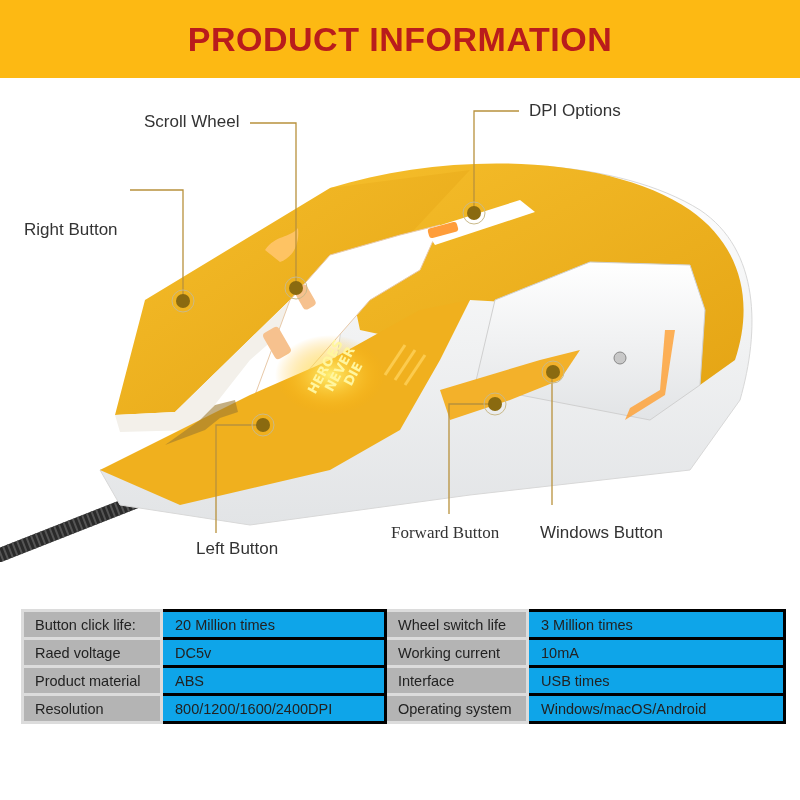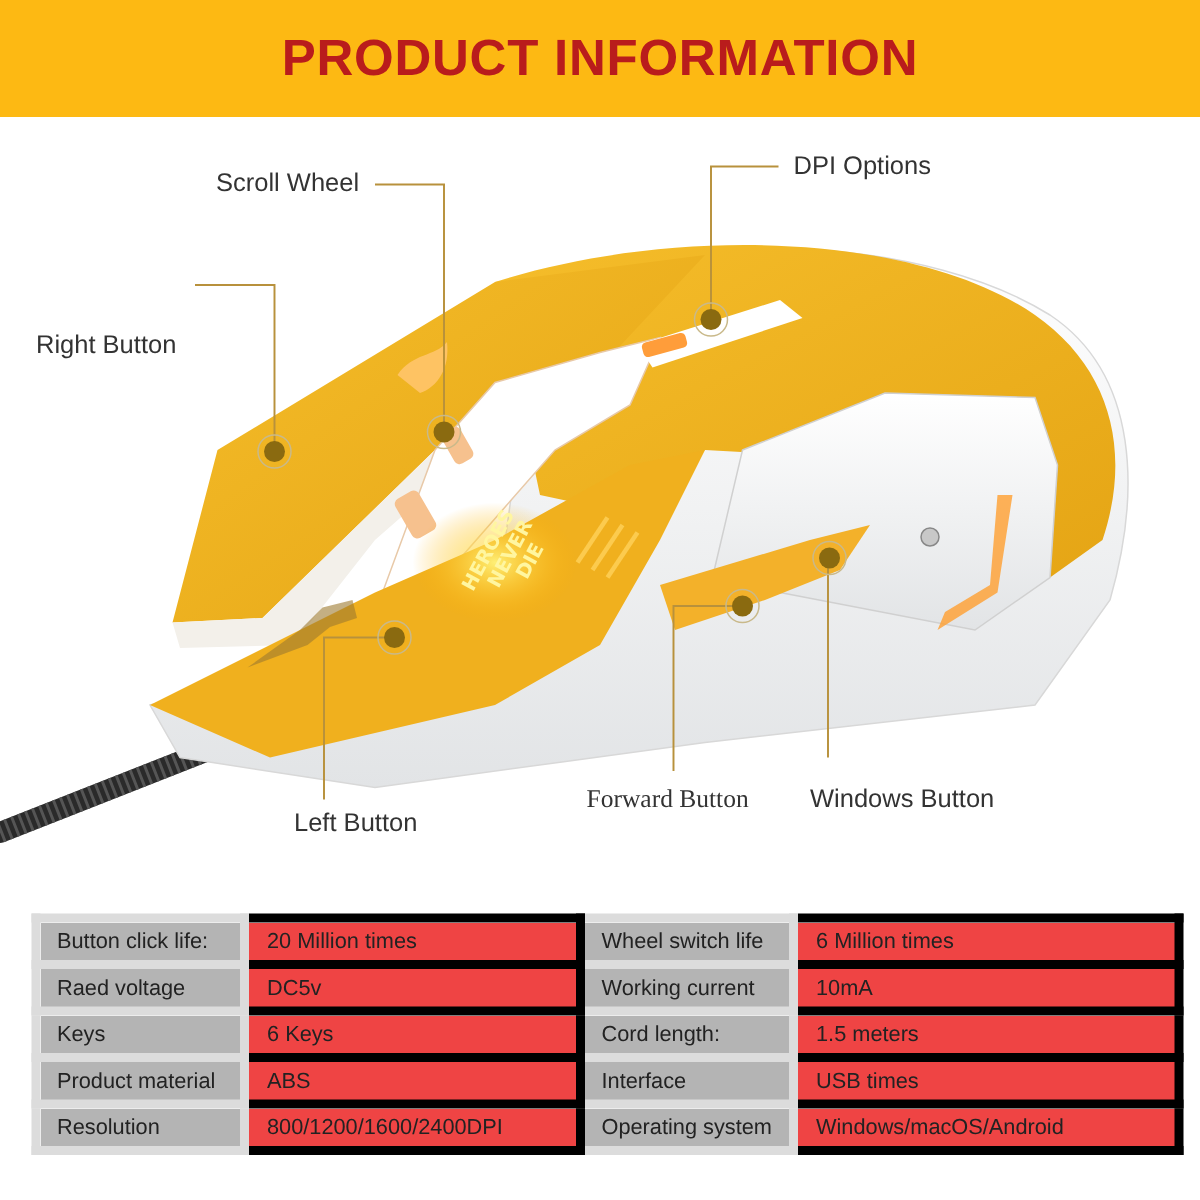--- a/index.html
+++ b/index.html
@@ -6,24 +6,24 @@
   body { width: 800px; height: 800px; position: relative; overflow: hidden;
          font-family: "Liberation Sans", "DejaVu Sans", sans-serif; }
   .header { position: absolute; left: 0; top: 0; width: 800px; height: 78px;
             background: #fdb913; display: flex; align-items: center; justify-content: center; }
   .header-title { color: #b91c1c; font-size: 34px; letter-spacing: 0.5px; font-weight: bold; }
   .stage { position: absolute; left: 0; top: 78px; width: 800px; height: 520px; }
   .stage svg { position: absolute; left: 0; top: 0; }
   .callout-label { position: absolute; font-size: 17px; color: #333333; white-space: nowrap; }
   .spec-table { position: absolute; left: 21px; top: 609px; width: 762px;
                 border-collapse: collapse; table-layout: fixed; font-size: 14.5px; }
-  .spec-table td { height: 25px; padding: 0 0 0 11px; border: 6px solid #000000;
+  .spec-table td { height: 25px; padding: 0 0 0 11px; border: 3px solid #000000;
                    color: #222222; white-space: nowrap; overflow: hidden; }
   .spec-table td.lbl { background: #b4b4b4; border-color: #dcdcdc; }
-  .spec-table td.val { background: #ef4444; padding-left: 12px; }
+  .spec-table td.val { background: #0ea5e9; padding-left: 12px; }
 </style>
 </head>
 <body>
 
 <div class="header">
   <div class="header-title">PRODUCT INFORMATION</div>
 </div>
 
 <div class="stage">
   <svg width="800" height="520" viewBox="0 78 800 520">
@@ -124,33 +124,27 @@
     <col style="width:139px">
       <col style="width:224px">
       <col style="width:142px">
       <col style="width:257px">
   </colgroup>
   <tbody>
     <tr>
       <td class="lbl">Button click life:</td>
       <td class="val">20 Million times</td>
       <td class="lbl">Wheel switch life</td>
-      <td class="val">6 Million times</td>
+      <td class="val">3 Million times</td>
     </tr>
     <tr>
       <td class="lbl">Raed voltage</td>
       <td class="val">DC5v</td>
       <td class="lbl">Working current</td>
       <td class="val">10mA</td>
-    </tr>
-    <tr>
-      <td class="lbl">Keys</td>
-      <td class="val">6 Keys</td>
-      <td class="lbl">Cord length:</td>
-      <td class="val">1.5 meters</td>
     </tr>
     <tr>
       <td class="lbl">Product material</td>
       <td class="val">ABS</td>
       <td class="lbl">Interface</td>
       <td class="val">USB times</td>
     </tr>
     <tr>
       <td class="lbl">Resolution</td>
       <td class="val">800/1200/1600/2400DPI</td>

